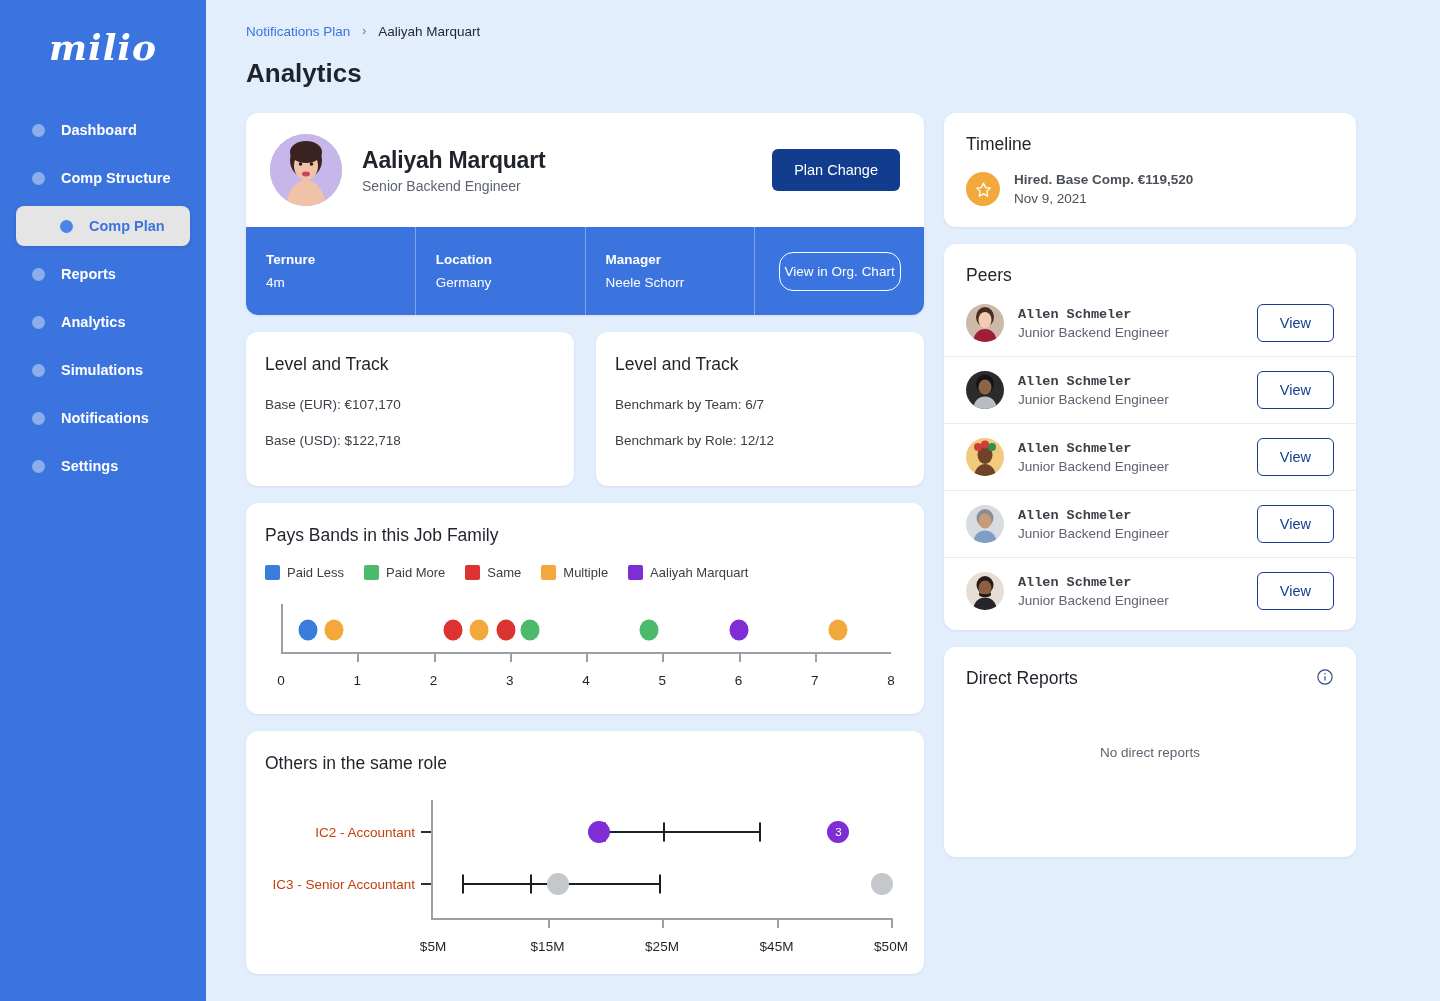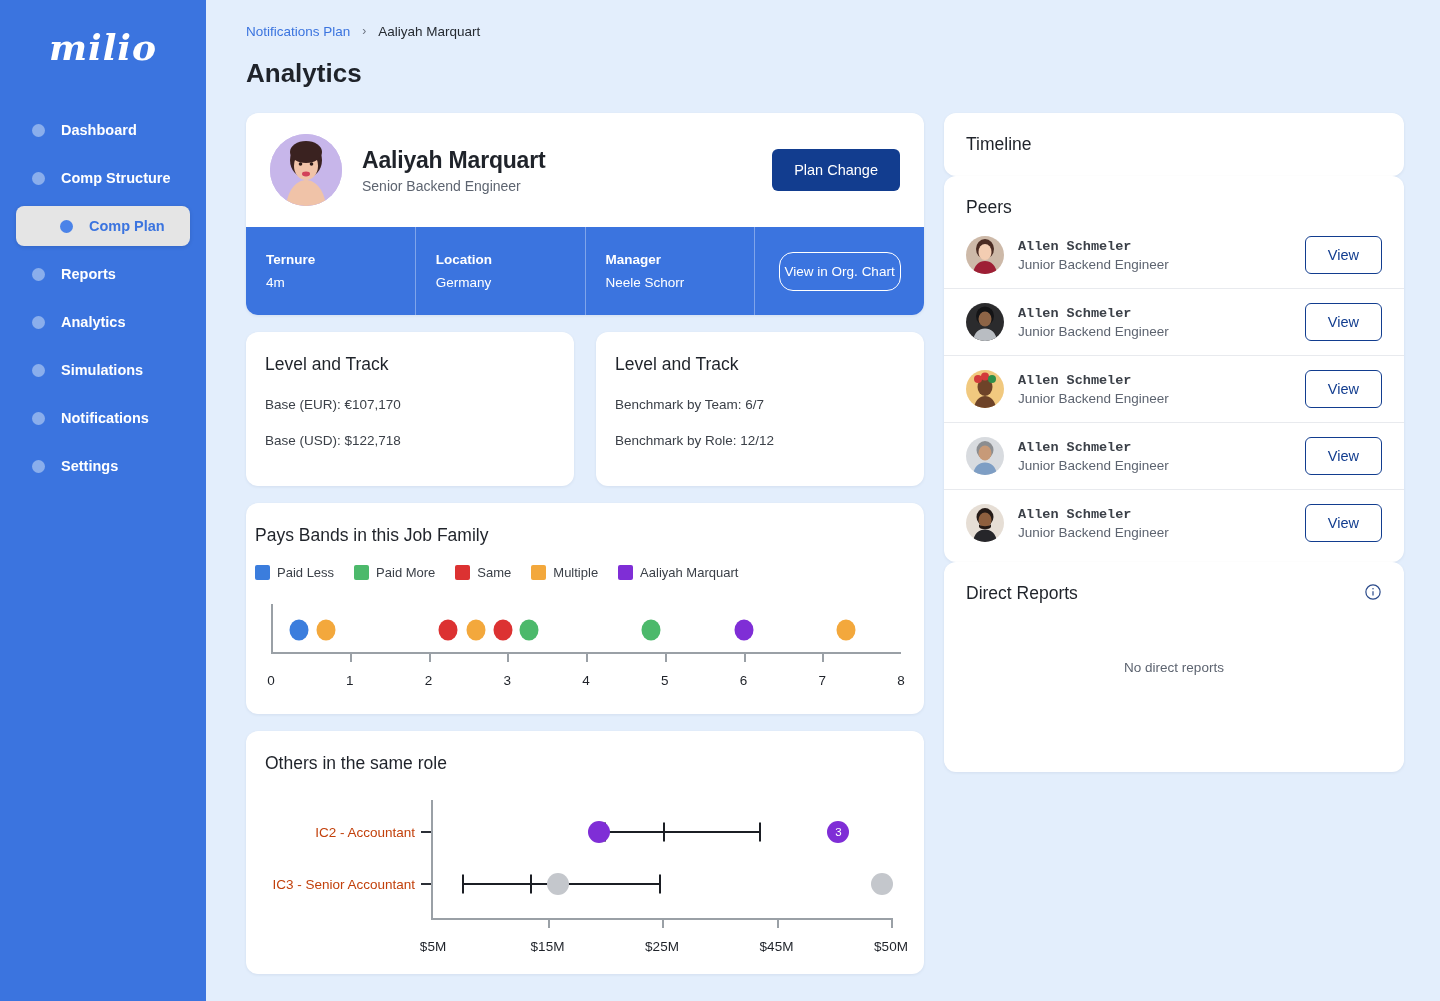--- a/index.html
+++ b/index.html
@@ -64,21 +64,21 @@
   .crumb-link { color: #3b74df; cursor: pointer; }
   .crumb-sep { color: #6b7280; font-size: 12px; }
   .crumb-current { color: #252a31; }
   .page-title {
     font-size: 26px; font-weight: 700; color: #1f232a;
     margin-top: 16px; margin-bottom: 24px;
   }
 
   .columns { display: flex; gap: 20px; align-items: flex-start; }
   .col-left { width: 678px; display: flex; flex-direction: column; gap: 17px; }
-  .col-right { width: 460px; display: flex; flex-direction: column; }
+  .col-right { width: 412px; display: flex; flex-direction: column; gap: 17px; }
 
   .card {
     background: #fff;
     border-radius: 12px;
     box-shadow: 0 1px 3px rgba(30,50,90,.08);
   }
 
   
   .profile-card { overflow: hidden; }
   .profile-top { display: flex; align-items: center; padding: 21px 24px; }
@@ -116,21 +116,21 @@
   }
 
   
   .small-row { display: flex; gap: 22px; }
   .small-card { flex: 1; padding: 22px 19px 26px; min-height: 140px; }
   .small-title { font-size: 17.5px; font-weight: 400; color: #1f232a; margin-bottom: 22px; }
   .small-line { font-size: 13.5px; color: #3b4048; margin-bottom: 21px; }
   .small-line:last-child { margin-bottom: 12px; }
 
   
-  .chart-card { padding: 22px 9px 26px; }
+  .chart-card { padding: 22px 19px 26px; }
   .chart-title { font-size: 17.5px; color: #1f232a; margin-bottom: 19px; }
   .legend { display: flex; align-items: center; gap: 9px; flex-wrap: wrap; margin-bottom: 24px; }
   .legend-item { display: flex; align-items: center; gap: 7px; margin-right: 11px; }
   .legend-swatch { width: 15px; height: 15px; border-radius: 2px; }
   .legend-label { font-size: 13px; color: #3b4048; }
 
   .band-plot { position: relative; height: 84px; margin-left: 16px; margin-right: 14px; }
   .band-yaxis { position: absolute; left: 0; top: 0; bottom: 34px; width: 2px; background: #9aa0a6; }
   .band-xaxis { position: absolute; left: 0; right: 0; bottom: 34px; height: 2px; background: #9aa0a6; }
   .band-tick { position: absolute; bottom: 26px; width: 2px; height: 10px; background: #9aa0a6; }
@@ -404,20 +404,31 @@
               <div class="role-dot" style="top: 90px; left: calc(98% - 10.36px); background: rgb(196, 199, 204);"></div>
             </div>
         </section>
 
       </div>
 
       <div class="col-right">
 
         <section class="card side-card">
           <div class="side-title">Timeline</div>
+          <div class="tl-row">
+            <span class="tl-icon">
+              <svg width="17" height="17" viewBox="0 0 24 24" fill="none" stroke="#ffffff" stroke-width="1.8" stroke-linejoin="round">
+                <polygon points="12,3 14.9,9.2 21.5,10 16.7,14.7 17.9,21.3 12,18.2 6.1,21.3 7.3,14.7 2.5,10 9.1,9.2"></polygon>
+              </svg>
+            </span>
+            <div>
+              <div class="tl-text-main">Hired. Base Comp. €119,520</div>
+              <div class="tl-text-sub">Nov 9, 2021</div>
+            </div>
+          </div>
         </section>
 
         <section class="card peers-card">
           <div class="peers-head">
             <div class="side-title">Peers</div>
           </div>
 
           <div class="peer-row">
             <span class="avatar-sm">
               <svg width="38" height="38" viewBox="0 0 38 38">

